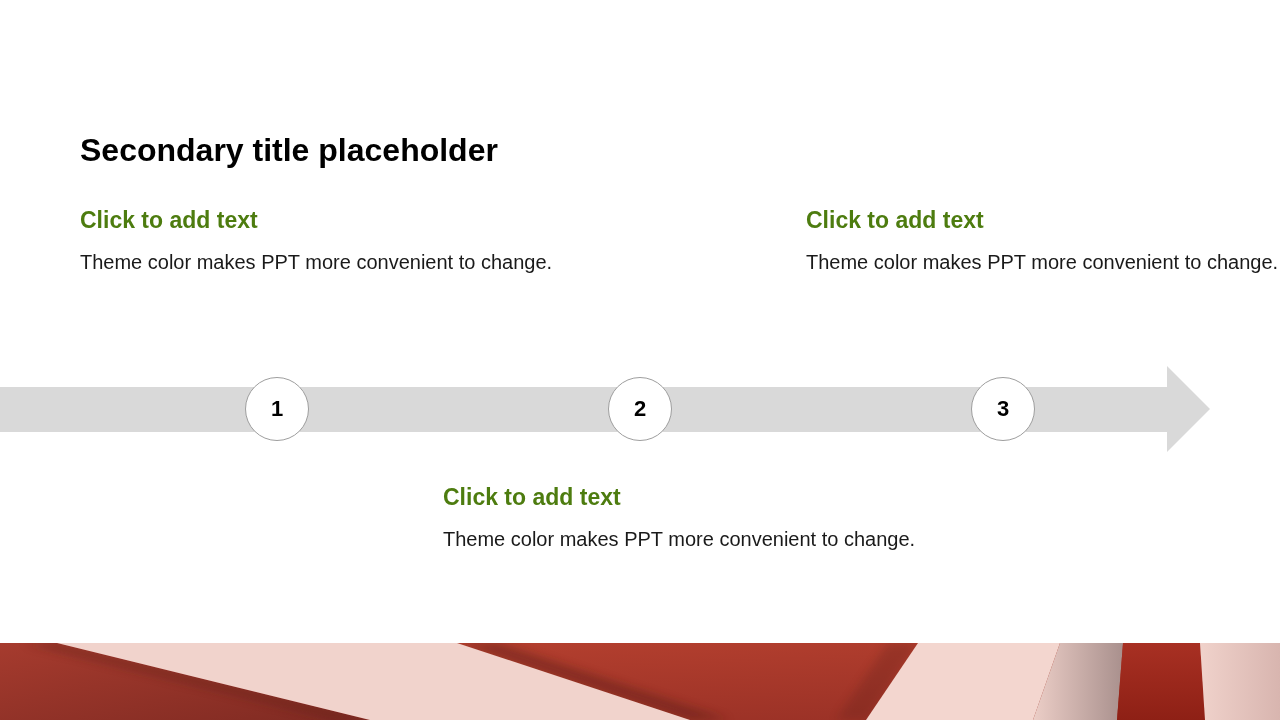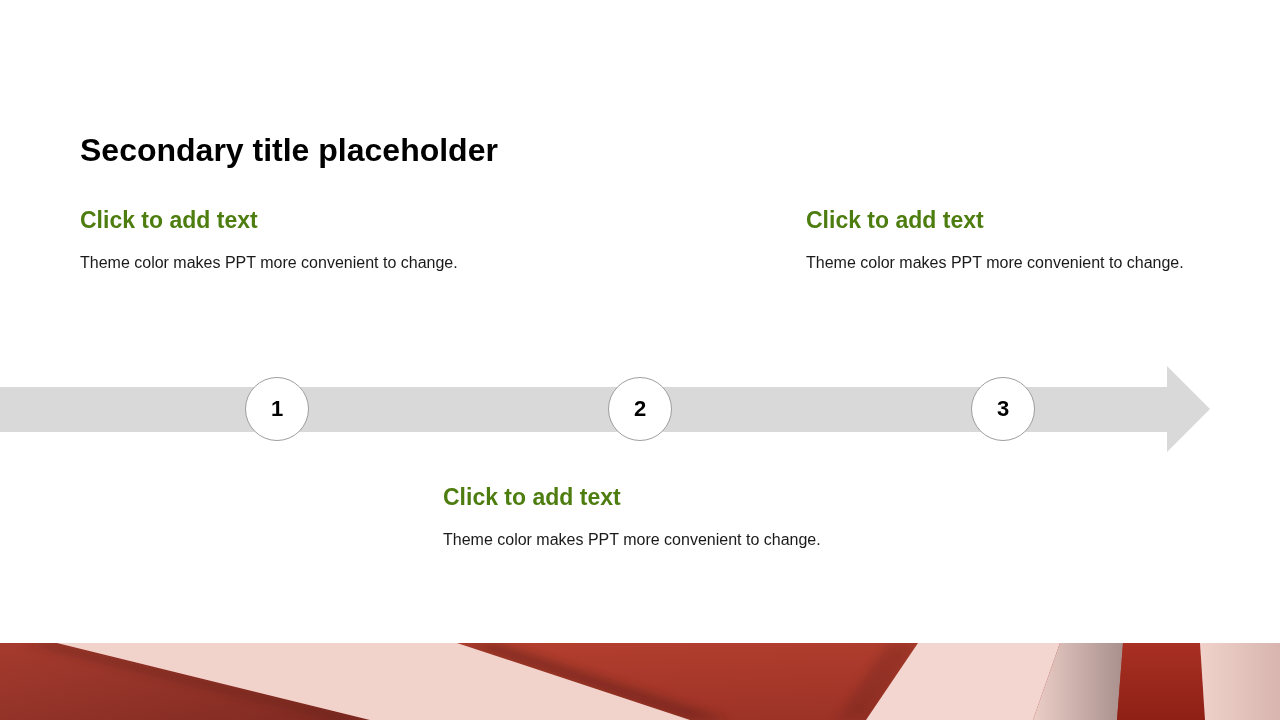--- a/index.html
+++ b/index.html
@@ -31,21 +31,21 @@
   .text-block .heading {
     font-size: 23px;
     line-height: 28px;
     font-weight: bold;
     color: #4d7c0f;
     white-space: nowrap;
     margin: 0 0 19px 0;
     cursor: text;
   }
   .text-block .body {
-    font-size: 16px;
+    font-size: 20px;
     line-height: 19px;
     color: #1a1a1a;
     white-space: nowrap;
     margin: 0;
     cursor: text;
   }
   .text-block.tb-left   { left: 80px;  top: 206px; }
   .text-block.tb-right  { left: 806px; top: 206px; }
   .text-block.tb-bottom { left: 443px; top: 483px; }
 

